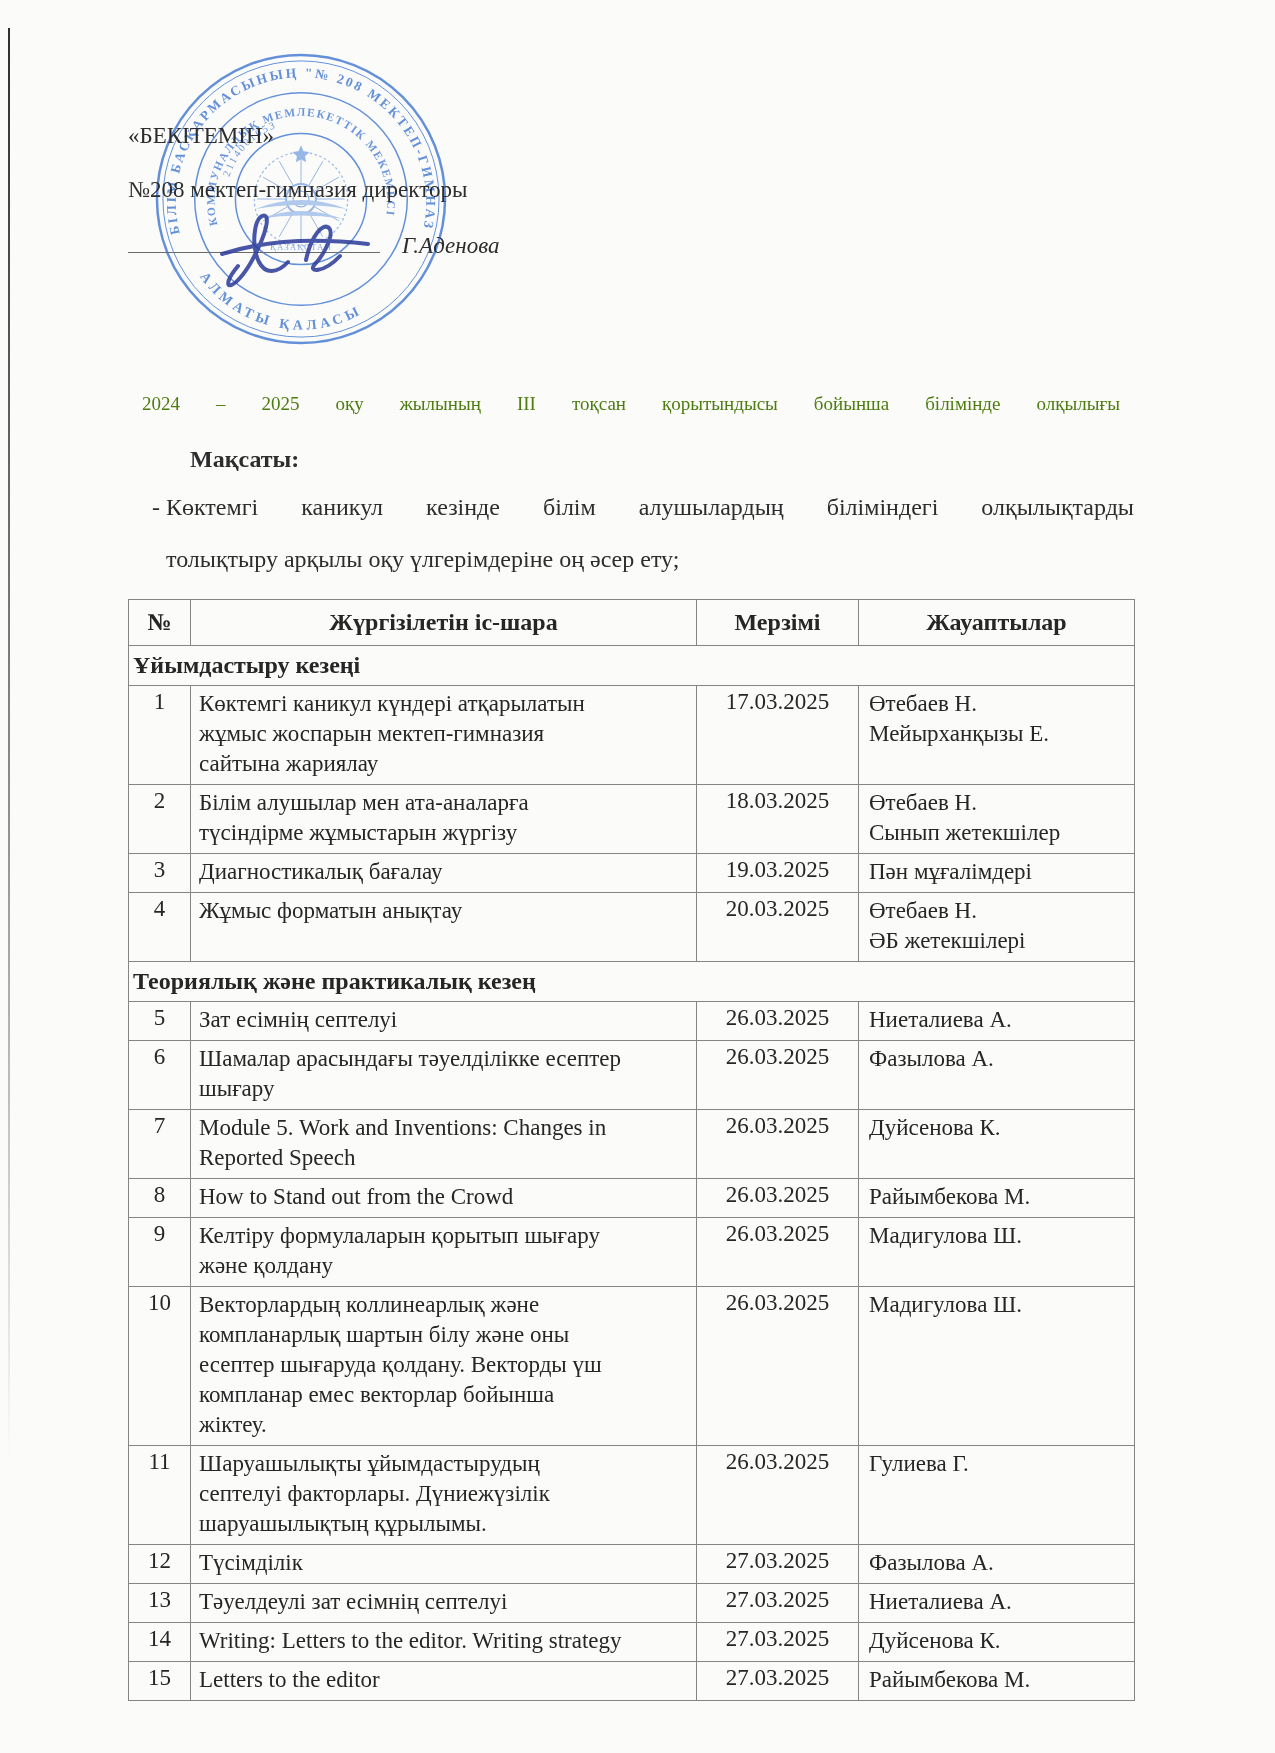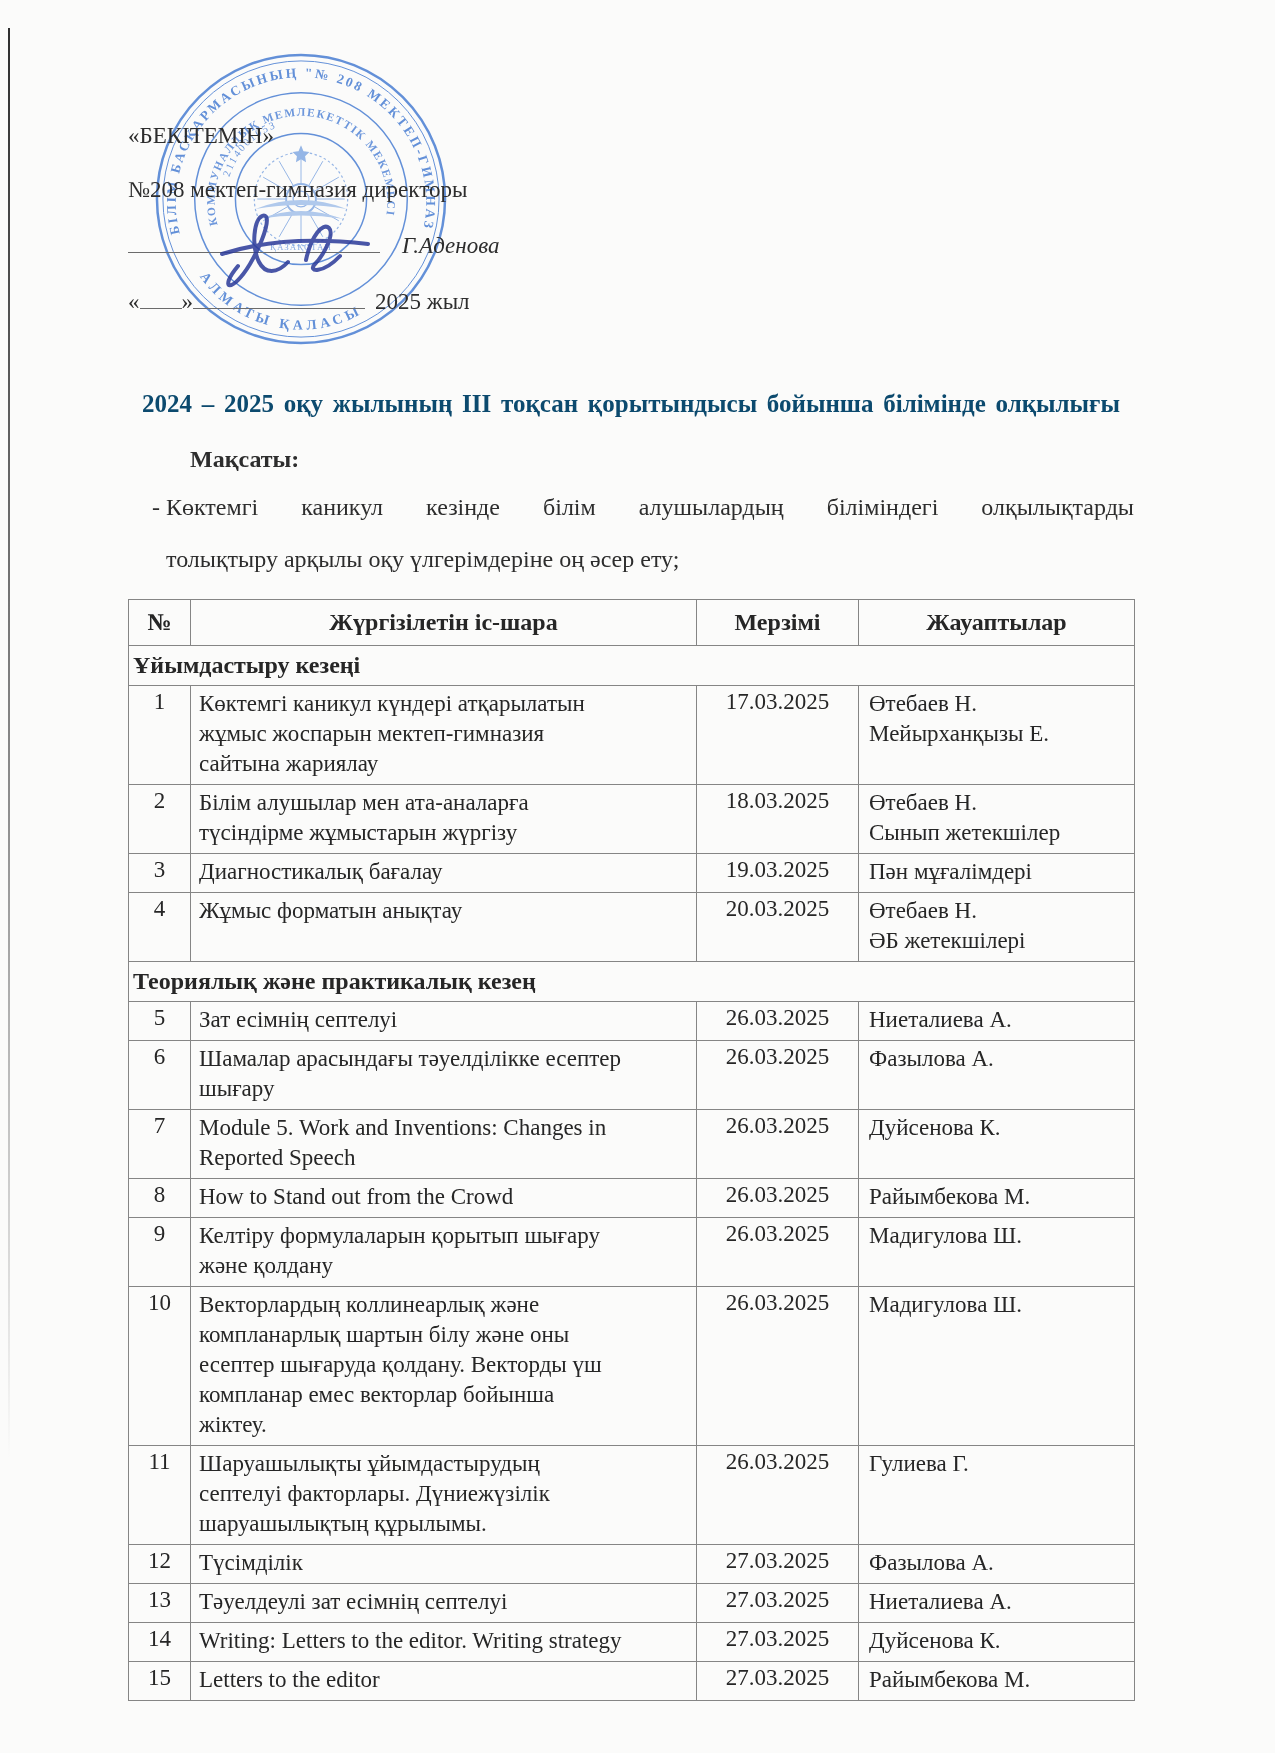--- a/index.html
+++ b/index.html
@@ -30,21 +30,21 @@
   .q-short { width:42px; }
   .q-long  { width:172px; margin-right:10px; }
   
   .stamp-wrap { position:absolute; left:152px; top:50px; width:298px; height:298px; z-index:1; opacity:.88; }
   .signature-wrap { position:absolute; left:210px; top:194px; width:170px; height:95px; z-index:4; }
   
   .main {
     position:absolute; left:128px; top:376px; width:1006px;
   }
   .doc-title {
-    font-weight:bold; font-size:25px; line-height:55px; color:#0c4a6e;
+    font-weight:normal; font-size:19px; line-height:55px; color:#4d7c0f;
     padding:0 14px;
   }
   .just { text-align:justify; text-align-last:justify; }
   .goal-label { font-weight:bold; font-size:24px; margin:6px 0 0 62px; line-height:44px; }
   .goal-row { display:flex; font-size:24px; line-height:52px; }
   .goal-dash { width:38px; padding-left:24px; box-sizing:border-box; }
   .goal-text { flex:1; }
   .goal-line2 { text-align:left; text-align-last:left; }
   
   table.plan {
@@ -124,23 +124,20 @@
     </g>
   </svg>
 </div>
 
 <div class="approval">
   <div class="row">«БЕКІТЕМІН»</div>
   <div class="row">№208 мектеп-гимназия директоры</div>
   <div class="row">
     <span class="blank-line sig-line"></span><span class="name">Г.Аденова</span>
   </div>
-  <div class="row">
-    <span>«</span><span class="blank-line q-short"></span><span>»</span><span class="blank-line q-long"></span><span>2025 жыл</span>
-  </div>
 </div>
 
 <div class="main">
   <div class="doc-title">
     <div class="just">2024 – 2025 оқу жылының ІІІ тоқсан қорытындысы бойынша білімінде олқылығы</div>
   </div>
 
   <div class="goal-label">Мақсаты:</div>
 
   <div class="goal-row">

